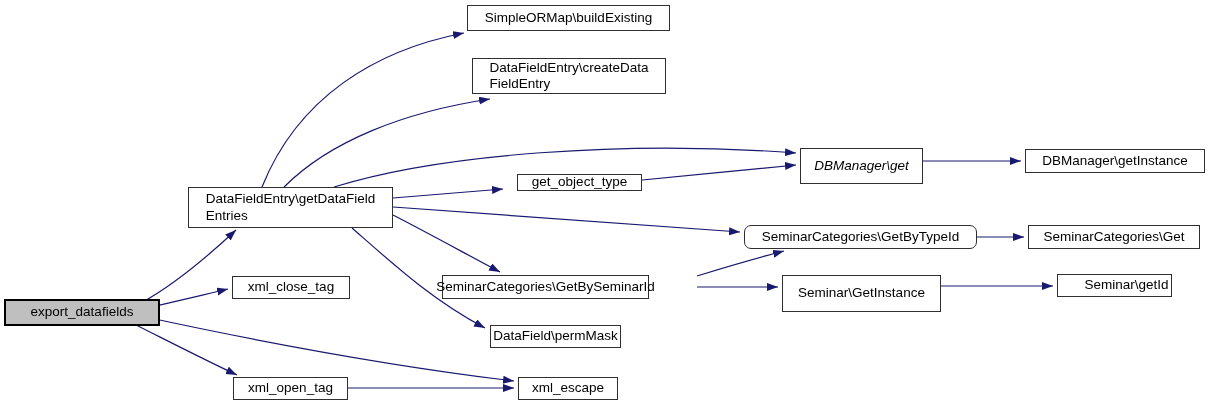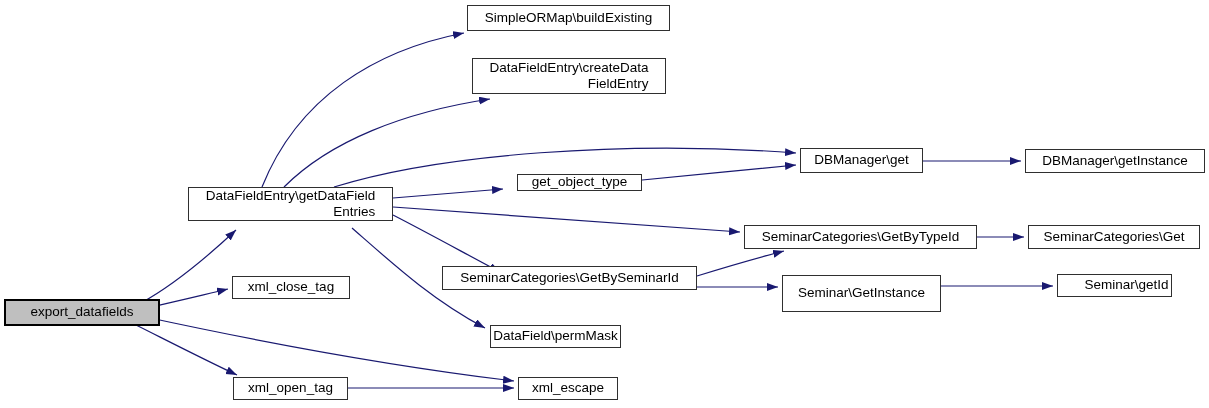--- a/index.html
+++ b/index.html
@@ -6,21 +6,21 @@
   body{width:1209px;height:408px;font-family:"Liberation Sans",sans-serif;}
   .canvas{position:relative;width:1209px;height:408px;overflow:hidden;background:#ffffff;}
   .edge-layer{position:absolute;left:0;top:0;width:1209px;height:408px;}
   .edge{fill:none;stroke:var(--edge-color,#191970);stroke-width:1.2px;}
   .node-layer{position:absolute;left:0;top:0;width:1209px;height:408px;}
   .node{
     position:absolute;box-sizing:border-box;
     background:var(--node-fill,#ffffff);
     border:1px solid var(--node-border,#2f2f2f);
     display:flex;align-items:center;justify-content:center;
-    text-align:right;color:#000;
+    text-align:left;color:#000;
     font-size:13.5px;line-height:1.22;
     white-space:pre-line;cursor:pointer;
   }
   .node.highlighted{
     background:var(--highlight-fill,#bfbfbf);
     border:2px solid #000000;cursor:default;
   }
 </style>
 </head>
 <body>
@@ -48,31 +48,31 @@
         <path d="M923,161 L1021,161" class="edge" marker-end="url(#arrowhead)"></path>
         <path d="M697,276 C726,267 757,258 784,251" class="edge" marker-end="url(#arrowhead)"></path>
         <path d="M697,287 L778,287" class="edge" marker-end="url(#arrowhead)"></path>
         <path d="M977,237 L1024,237" class="edge" marker-end="url(#arrowhead)"></path>
         <path d="M941,286 L1053,286" class="edge" marker-end="url(#arrowhead)"></path>
         <path d="M348,388 L514,388" class="edge" marker-end="url(#arrowhead)"></path>
       </g>
   </svg>
   <div class="node-layer" id="nodes">
       <div class="node highlighted" style="left: 4px; top: 299px; width: 156px; height: 27px;"><span>export_datafields</span></div>
-      <div class="node" style="left: 188px; top: 187px; width: 205px; height: 34px;"><span>DataFieldEntry\getDataField
+      <div class="node" style="left: 188px; top: 187px; width: 205px; height: 41px;"><span>DataFieldEntry\getDataField
 Entries</span></div>
       <div class="node" style="left: 467px; top: 5px; width: 203px; height: 26px;"><span>SimpleORMap\buildExisting</span></div>
       <div class="node" style="left: 472px; top: 58px; width: 194px; height: 36px;"><span>DataFieldEntry\createData
 FieldEntry</span></div>
       <div class="node" style="left: 517px; top: 174px; width: 125px; height: 17px;"><span>get_object_type</span></div>
-      <div class="node" style="left: 442px; top: 266px; width: 255px; height: 24px;"><span>SeminarCategories\GetBySeminarId</span></div>
+      <div class="node" style="left: 442px; top: 275px; width: 207px; height: 24px;"><span>SeminarCategories\GetBySeminarId</span></div>
       <div class="node" style="left: 490px; top: 325px; width: 131px; height: 23px;"><span>DataField\permMask</span></div>
       <div class="node" style="left: 232px; top: 276px; width: 118px; height: 23px;"><span>xml_close_tag</span></div>
       <div class="node" style="left: 233px; top: 377px; width: 115px; height: 23px;"><span>xml_open_tag</span></div>
       <div class="node" style="left: 518px; top: 377px; width: 100px; height: 23px;"><span>xml_escape</span></div>
-      <div class="node" style="left: 800px; top: 148px; width: 123px; height: 25px;"><span>DBManager\get</span></div>
+      <div class="node" style="left: 800px; top: 148px; width: 123px; height: 36px; font-style: italic;"><span>DBManager\get</span></div>
       <div class="node" style="left: 1025px; top: 149px; width: 180px; height: 24px;"><span>DBManager\getInstance</span></div>
-      <div class="node" style="left: 744px; top: 225px; width: 233px; height: 24px;"><span>SeminarCategories\GetByTypeId</span></div>
+      <div class="node" style="left: 744px; top: 225px; width: 233px; height: 24px; border-radius: 7px;"><span>SeminarCategories\GetByTypeId</span></div>
       <div class="node" style="left: 1028px; top: 225px; width: 172px; height: 24px;"><span>SeminarCategories\Get</span></div>
       <div class="node" style="left: 782px; top: 275px; width: 159px; height: 37px;"><span>Seminar\GetInstance</span></div>
       <div class="node" style="left: 1057px; top: 274px; width: 115px; height: 23px; padding-left: 24px;"><span>Seminar\getId</span></div>
     </div>
 </div>
 
 </body></html>

